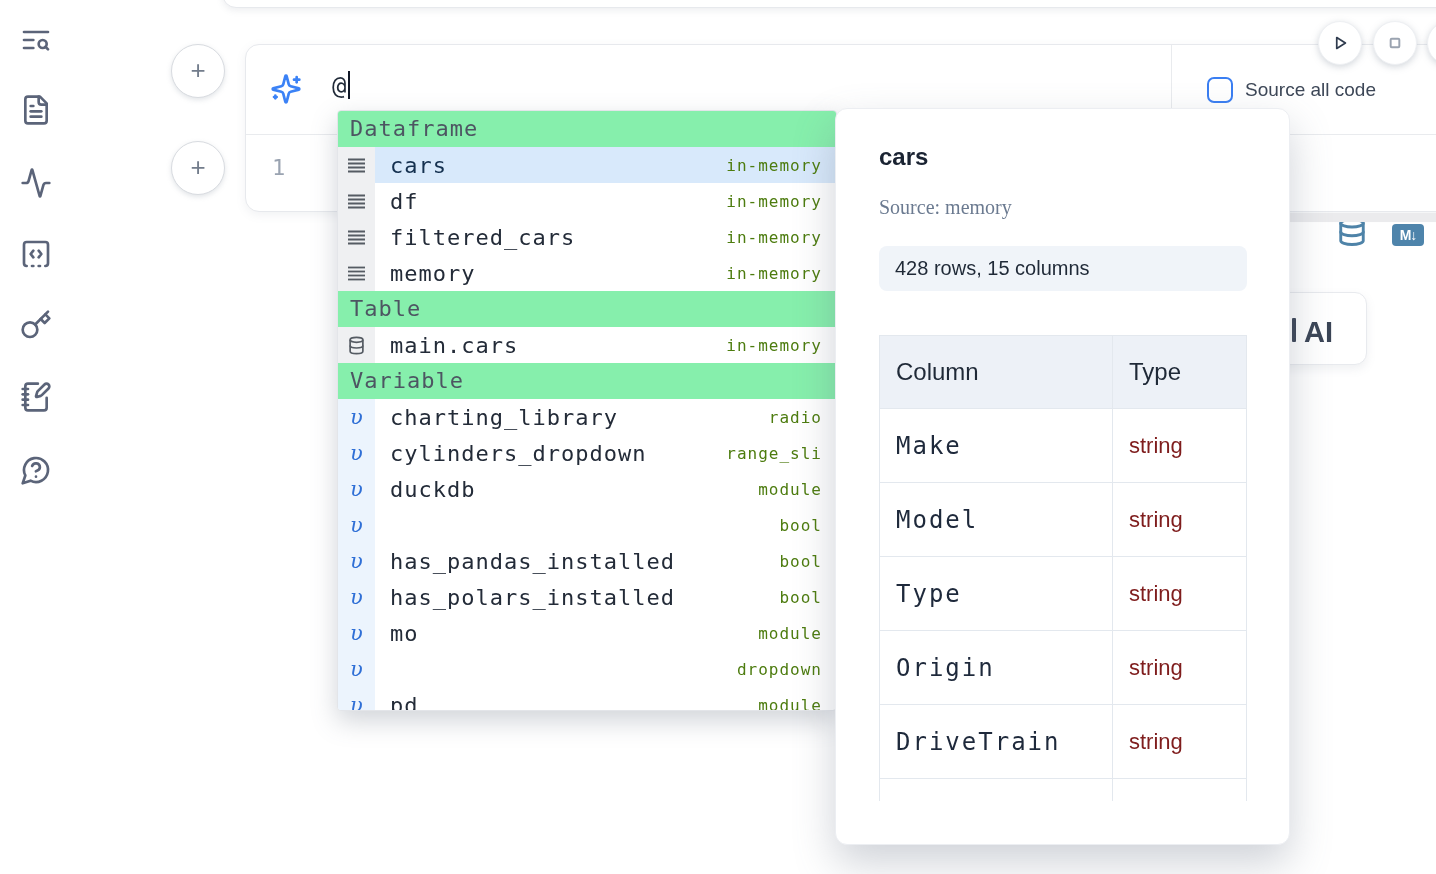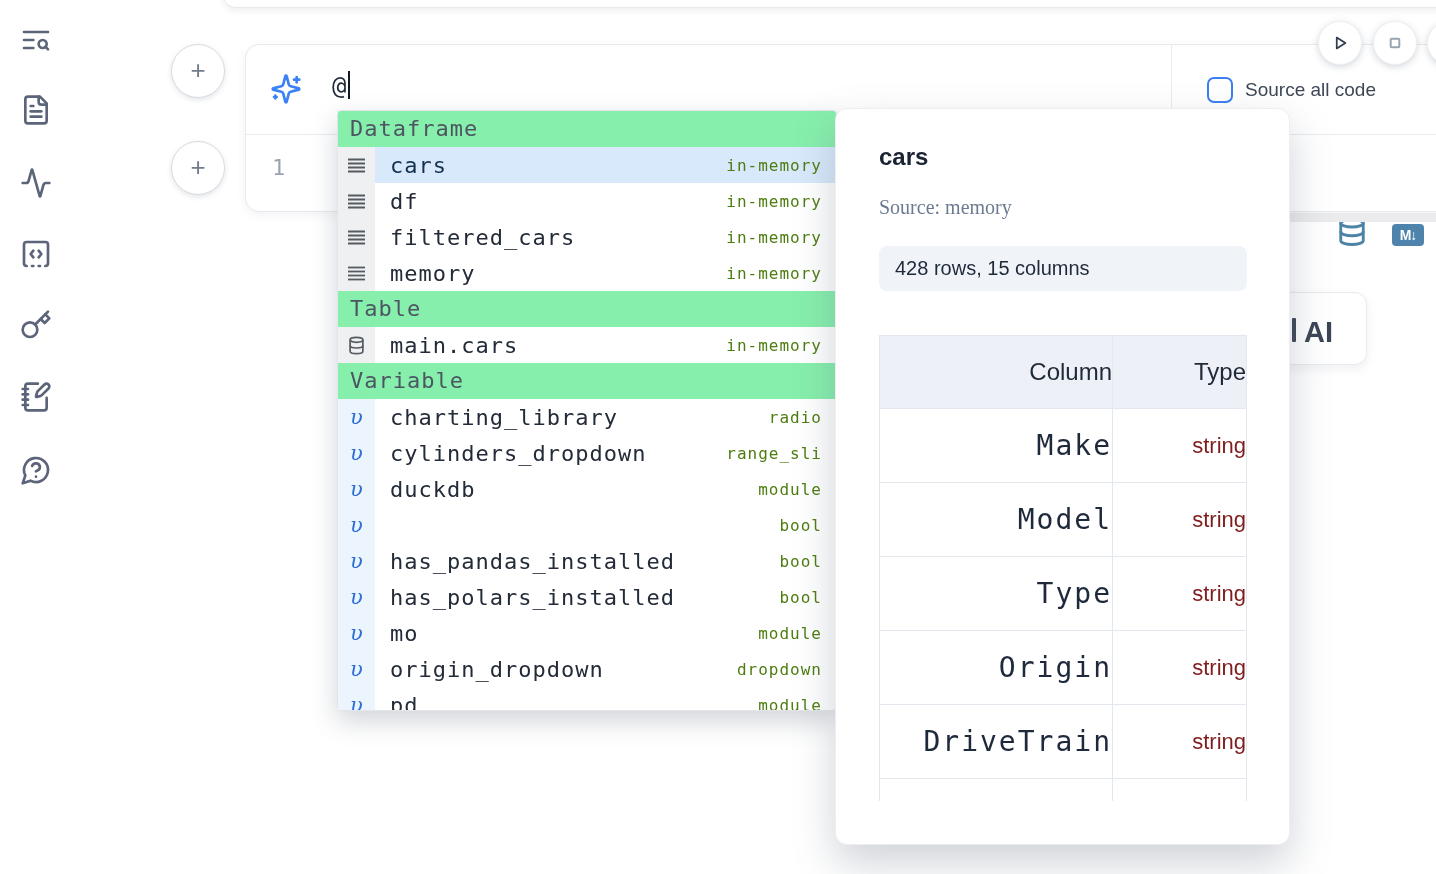--- a/index.html
+++ b/index.html
@@ -81,25 +81,25 @@
            background:#fff; border:1px solid #eceef2; border-radius:12px;
            box-shadow:0 18px 42px rgba(95,105,125,.30); z-index:50;
            padding:34px 44px 0 43px; overflow:hidden; }
   .popup h2 { font-size:24px; font-weight:bold; color:#1a2332; }
   .popup .source { margin-top:25px; font-size:20px; color:#6b7a90;font-family:Liberation Serif, serif; }
   .shape-badge { margin-top:27px; width:368px; height:45px; line-height:45px;
                  background:#f0f4f9; border-radius:8px; padding-left:16px;
                  font-size:20px; color:#1f2937; }
   .schema-wrap { margin-top:44px; width:368px; height:466px; overflow:hidden; }
   table.schema { border-collapse:collapse; width:368px; }
-  .schema th, .schema td { border:1px solid #e3e8ee; text-align:right; vertical-align:middle; }
+  .schema th, .schema td { border:1px solid #e3e8ee; text-align:left; vertical-align:middle; }
   .schema th { background:#edf1f7; font-weight:normal; font-size:24px; color:#1f2937;
                height:73px; padding-left:16px; }
   .schema td { height:74px; padding-left:16px; }
-  .schema td.cname { font-family:"DejaVu Sans Mono", monospace; font-size:28px;
+  .schema td.cname { font-family:"DejaVu Sans Mono", monospace; font-size:24px;
                      letter-spacing:2px; color:#1e293b; width:233px; }
   .schema td.ctype { font-size:22px; color:#7f1d1d; }
   .schema th.tcol { width:233px; }
 
   
   .ai-btn { position:absolute; left:1160px; top:292px; width:207px; height:73px;
             background:#fff; border:1px solid #e8eaee; border-radius:12px;
             box-shadow:0 4px 10px rgba(120,130,150,.12); z-index:45; cursor:pointer; }
   .ai-btn .partial-bar { position:absolute; left:131px; top:25px; width:4px; height:24px;
                          background:#3b4556; border-radius:1px; }
@@ -372,21 +372,20 @@
       <span class="ac-main">
         <span>mo</span>
         <span class="ac-type">module</span>
       </span>
     </div>
     <div class="ac-row var">
       <span class="ac-gutter">
         <span class="var-glyph">υ</span>
       </span>
       <span class="ac-main">
-        <span>origin_dropdown</span>
         <span class="ac-type">dropdown</span>
       </span>
     </div>
     <div class="ac-row var">
       <span class="ac-gutter">
         <span class="var-glyph">υ</span>
       </span>
       <span class="ac-main">
         <span>pd</span>
         <span class="ac-type">module</span>

